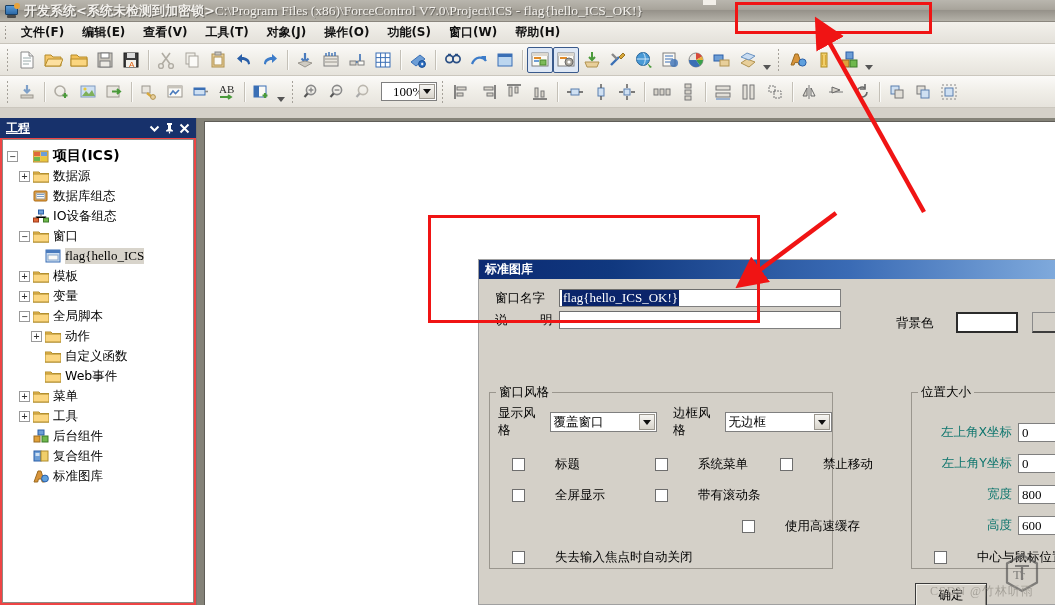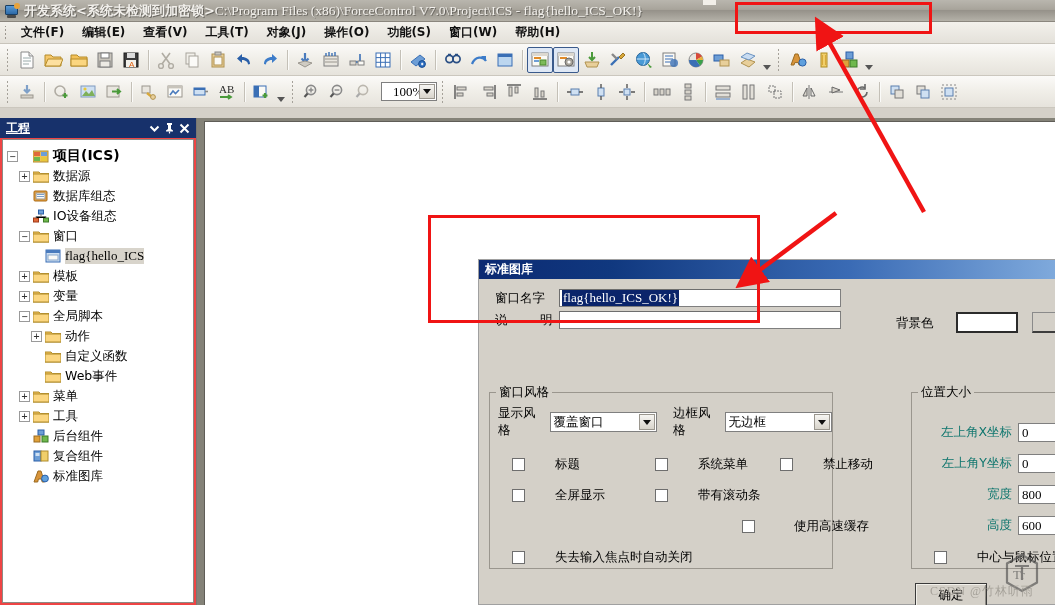--- a/index.html
+++ b/index.html
@@ -1056,21 +1056,21 @@
 
       <div class="cbrow" style="left:22px;  top:86px;">
         <span class="cb"></span>
         <span class="cblbl">全屏显示</span>
       </div>
       <div class="cbrow" style="left:165px; top:86px;">
         <span class="cb"></span>
         <span class="cblbl">带有滚动条</span>
       </div>
 
-      <div class="cbrow" style="left:252px; top:117px;gap:9px;">
+      <div class="cbrow" style="left:252px; top:117px;">
         <span class="cb"></span>
         <span class="cblbl">使用高速缓存</span>
       </div>
 
       <div class="cbrow" style="left:22px;  top:148px;">
         <span class="cb"></span>
         <span class="cblbl">失去输入焦点时自动关闭</span>
       </div>
     </fieldset>
 

